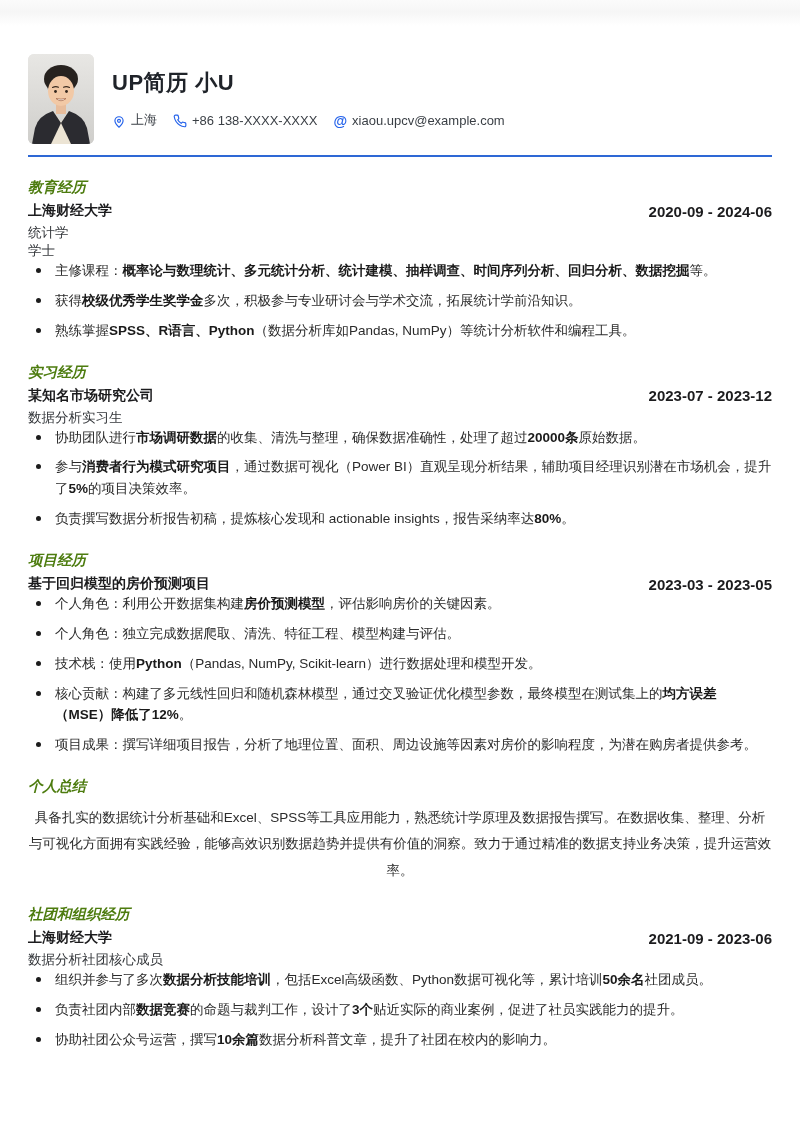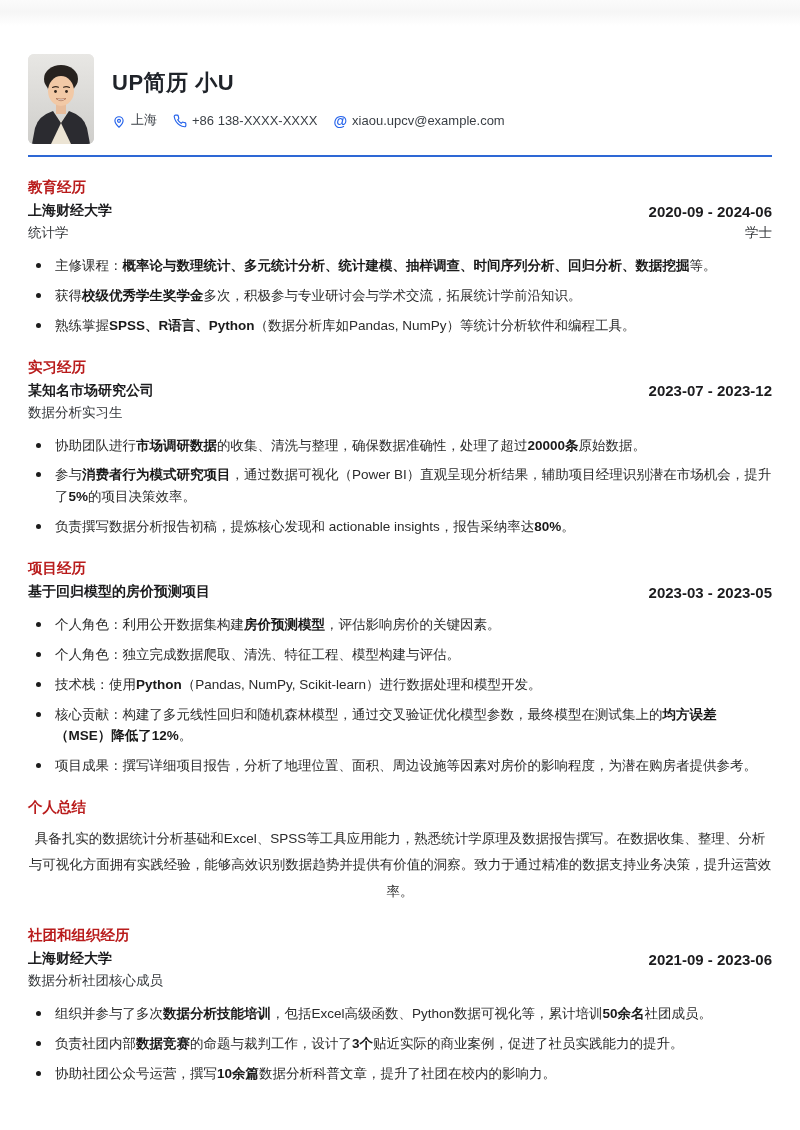--- a/index.html
+++ b/index.html
@@ -20,27 +20,27 @@
   .contact { display:flex; align-items:center; margin-top:13px; font-size:13px; color:#3a3f45; }
   .c-item { display:flex; align-items:flex-end; margin-right:16px; }
   .c-icon { width:14px; height:14px; color:#2563eb; margin-right:5px; flex:0 0 auto; }
   .c-icon svg { width:14px; height:14px; display:block; }
   .at-glyph { font-size:14px; font-weight:700; color:#2563eb; margin-right:5px; line-height:1; }
 
   .divider { border:none; border-top:2px solid #2e68d5; margin-top:11px; }
 
   
   .section { margin-top:21px; }
-  .sec-title { font-size:14.5px; font-weight:700; color:#b91c1c; }
+  .sec-title { font-size:14.5px; font-weight:700; color:#4d7c0f;font-style:italic; }
   .row { display:flex; justify-content:space-between; align-items:center; margin-top:5px; }
   .org { font-size:14px; font-weight:700; color:#1c1c1e; }
   .date { font-size:15px; font-weight:700; color:#1c1c1e; }
-  .sub { font-size:13.5px; color:#33363a; margin-top:4px; display:flex; justify-content:space-between; }
+  .sub { font-size:13.5px; color:#33363a; margin-top:4px; display:flex; justify-content:space-between;flex-direction:column; }
 
-  ul.bullets { list-style:none; margin-top:13px; }
+  ul.bullets { list-style:none; }
   ul.bullets li { position:relative; padding-left:27px; font-size:13.5px; line-height:1.62;
                   color:#2b2b2b; margin-bottom:8px; }
   ul.bullets li .marker { position:absolute; left:8px; top:8px; width:5px; height:5px;
                           border-radius:50%; background:#1c1c1c; }
   b { font-weight:700; color:#1a1a1a; }
 
   .summary-text { font-size:13.5px; line-height:1.95; color:#2b2b2b; margin-top:9px;text-align:center; }
 </style>
 </head>
 <body>

